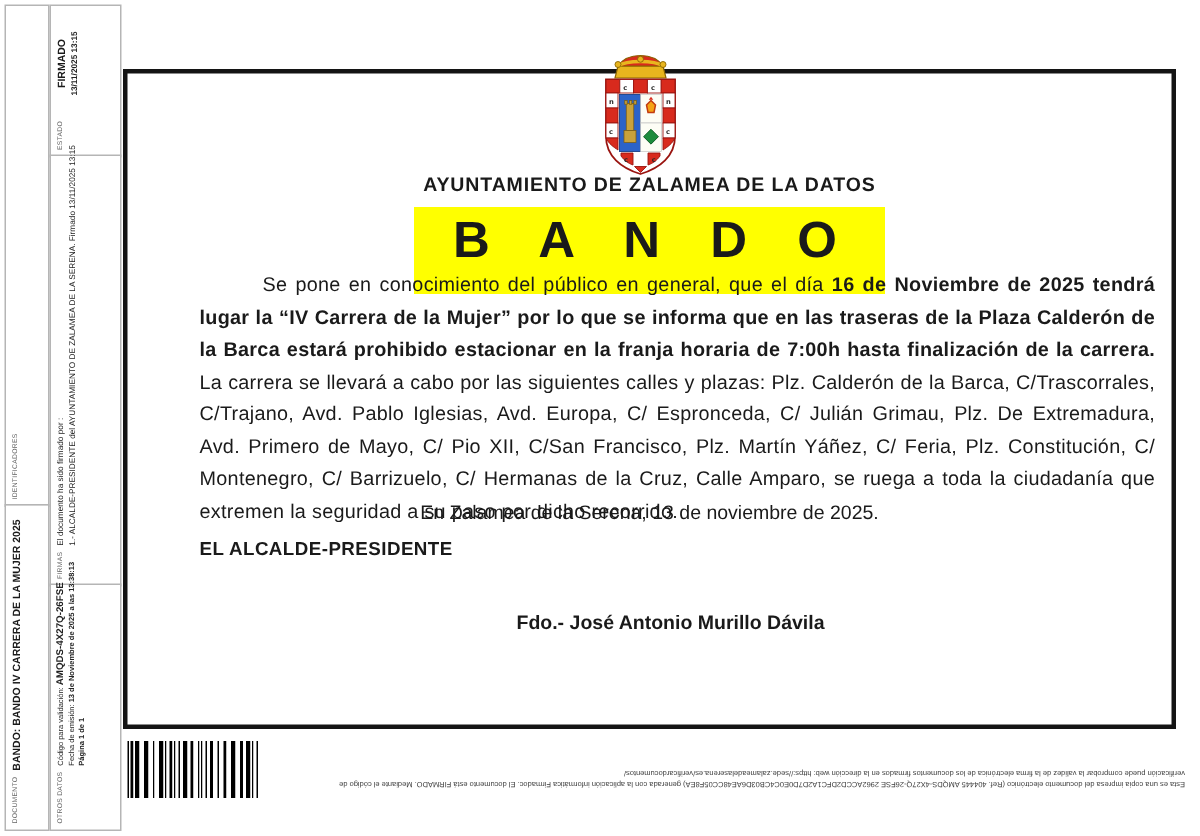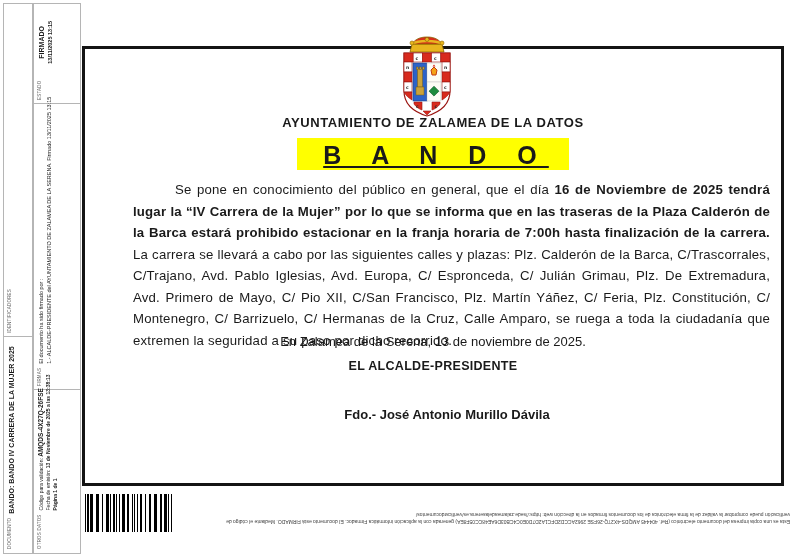--- a/index.html
+++ b/index.html
@@ -22,30 +22,30 @@
   .page-frame { position:absolute; left:82px; top:46px; width:702px; height:440px;
                 border:3px solid #141414; background:#fff; }
 
   
   .coa { position:absolute; left:396px; top:36px; width:62px; height:82px; }
 
   
   .org-name { position:absolute; left:133px; top:115px; width:600px; text-align:center;
               font-weight:bold; font-size:13px; letter-spacing:.6px; }
   .bando-wrap { position:absolute; left:133px; top:138px; width:600px; text-align:center; }
-  .bando { display:inline-block; padding:3px 20px 0 26px; font-weight:bold;
-           font-size:25px; letter-spacing:12px;text-decoration:underline; }
+  .bando { display:inline-block; padding:3px 20px 16px 26px; font-weight:bold;
+           font-size:34px; letter-spacing:12px; }
 
   
   .body-par { position:absolute; left:133px; top:179px; width:637px;
               font-size:13.2px; line-height:21.5px; text-align:justify;
               text-indent:42px; letter-spacing:.2px; }
   .date-line { position:absolute; left:133px; top:334px; width:600px; text-align:center;
                font-size:13px; }
-  .signer-role { position:absolute; left:133px; top:359px; width:600px; text-align:center;
+  .signer-role { position:absolute; left:133px; top:359px; width:600px; 
                  font-size:12.5px; font-weight:bold; letter-spacing:.3px; }
   .signature { position:absolute; left:147px; top:407px; width:600px; text-align:center;
                font-size:13px; font-weight:bold; }
 
   
   .barcode { position:absolute; left:85px; top:494px; width:142px; height:38px;
              display:flex; align-items:stretch; }
   .barcode .bar { background:#000; }
   .barcode .gap { background:#fff; }
   .verif { position:absolute; left:196px; top:499px; width:594px; height:26px;

